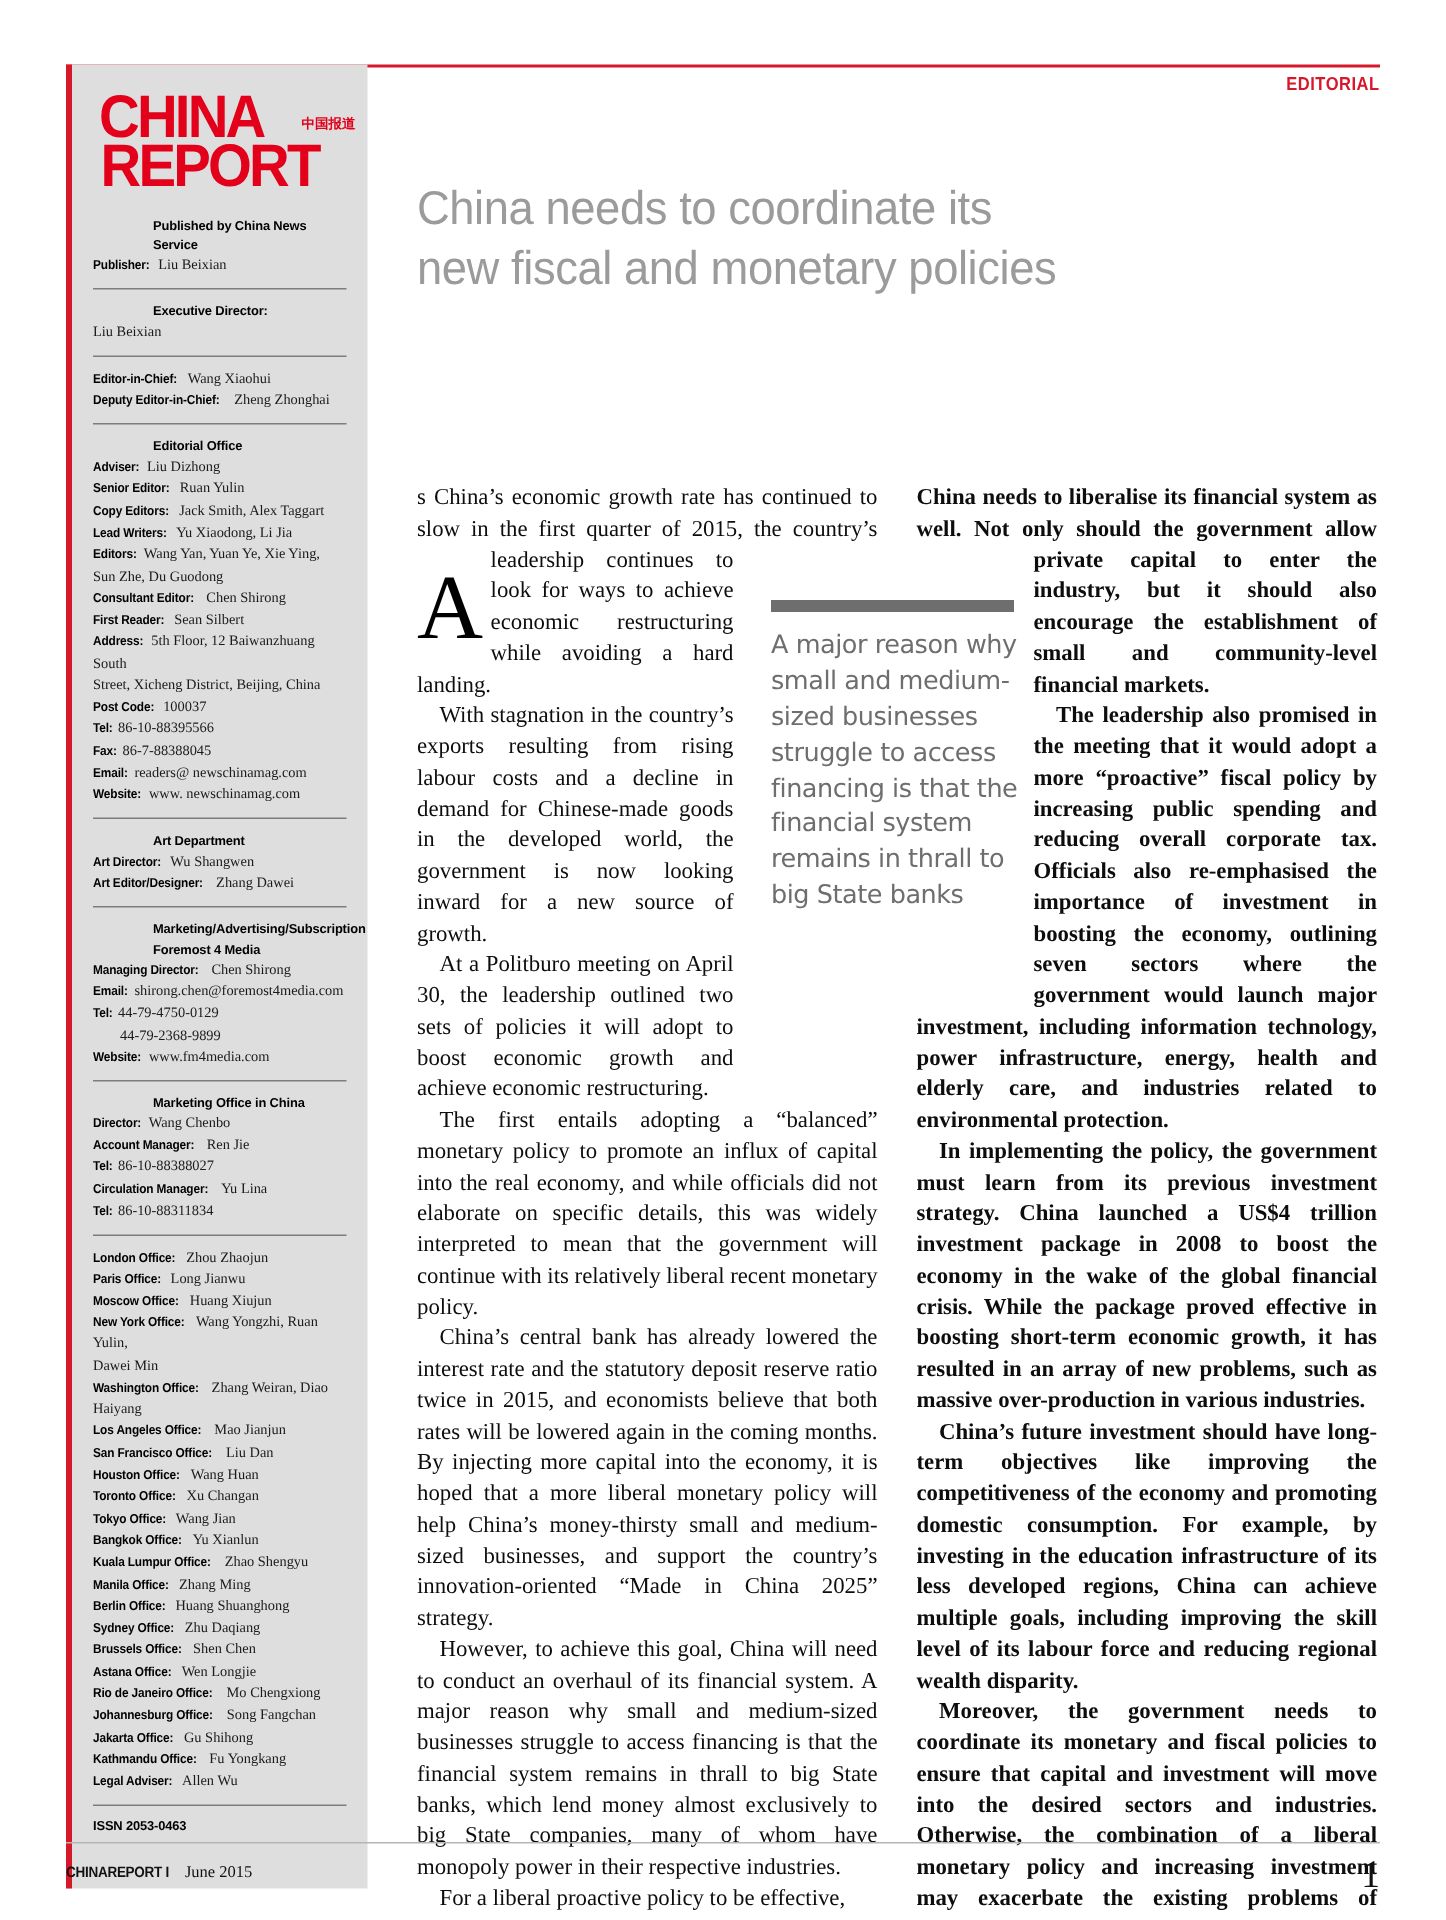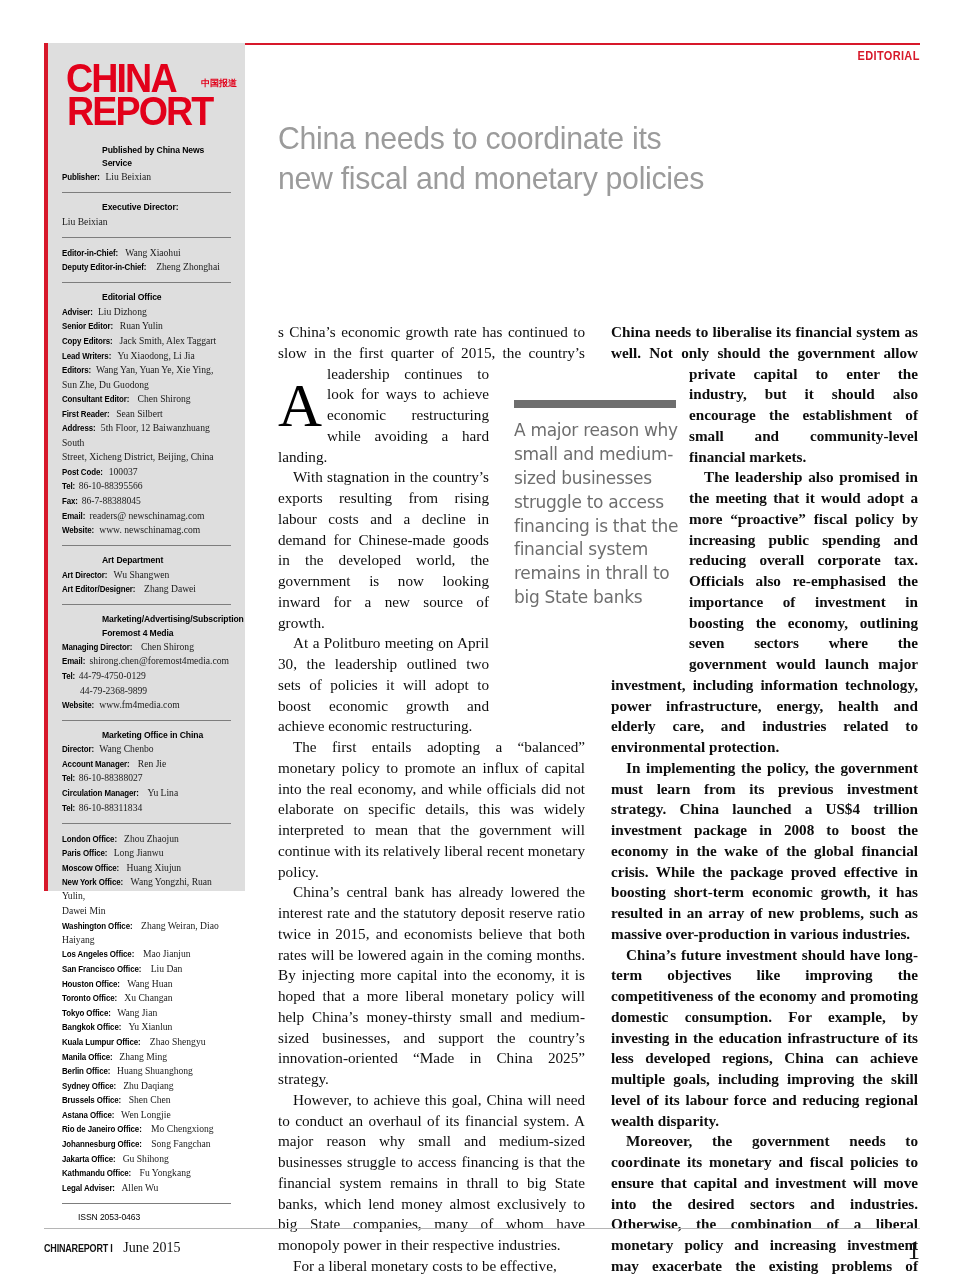--- a/index.html
+++ b/index.html
@@ -31,21 +31,21 @@
     letter-spacing: 0.4px;
     color: #d7182a;
     transform: scaleX(0.88);
     transform-origin: right center;
   }
 
   
   .masthead {
     position: absolute;
     left: 44px; top: 43px;
-    width: 201px; height: 848px;
+    width: 201px; height: 1216px;
     background: #dedede;
     border-left: 4px solid #d7182a;
     padding: 16px 14px 10px 14px;
   }
   .logo-block { margin: 3px 0 16px 4px; }
   .logo-wrap { position: relative; width: 172px; }
   .logo-line {
     font-family: "Liberation Sans", sans-serif;
     font-weight: bold;
     color: #e2001a;
@@ -93,25 +93,24 @@
     padding-left: 40px;
   }
   .mh-cont { font-size: 9.6px; line-height: 1.47; color: #1a1a1a; }
   .mh-indent { padding-left: 18px; }
   .mh-sep {
     border-top: 1px solid #7d7d7d;
     margin: 8px 0 8px 0;
   }
   .mh-issn {
     font-family: "Liberation Sans", sans-serif;
-    font-weight: normal;
+    font-weight: bold;
     font-size: 8.6px;
     letter-spacing: -0.1px;
     color: #000;
-    margin-left: 16px;
   }
 
   
   .headline {
     position: absolute;
     left: 278px; top: 118px;
     width: 640px;
     font-family: "Liberation Sans", sans-serif;
     font-weight: normal;
     font-size: 31.5px;
@@ -211,21 +210,21 @@
     font-family: "Liberation Sans", sans-serif;
     font-weight: bold;
     font-size: 10px;
     letter-spacing: -0.2px;
     transform: scaleX(0.9);
     display: inline-block;
     transform-origin: left center;
   }
   .foot-date {
     font-family: "Liberation Serif", serif;
-    font-size: 14px;
+    font-size: 11px;
     padding-left: 3px;
     text-align: center;
   }
   .page-num {
     position: absolute;
     right: 44px; top: 1238px;
     font-family: "Liberation Serif", serif;
     font-size: 25px;
     color: #111;
     line-height: 1;
@@ -368,21 +367,21 @@
     <div class="shape-left"></div>
     <div class="shape-left2"></div>
     <p class="first">
       <span class="dropcap">A</span><span>s China’s economic growth rate has continued to slow in the first quarter of 2015, the country’s leadership continues to look for ways to achieve economic restructuring while avoiding a hard landing.</span>
     </p>
     <p>With stagnation in the country’s exports resulting from rising labour costs and a decline in demand for Chinese-made goods in the developed world, the government is now looking inward for a new source of growth.</p>
     <p>At a Politburo meeting on April 30, the leadership outlined two sets of policies it will adopt to boost economic growth and achieve economic restructuring.</p>
     <p>The first entails adopting a “balanced” monetary policy to promote an influx of capital into the real economy, and while officials did not elaborate on specific details, this was widely interpreted to mean that the government will continue with its relatively liberal recent monetary policy.</p>
     <p>China’s central bank has already lowered the interest rate and the statutory deposit reserve ratio twice in 2015, and economists believe that both rates will be lowered again in the coming months. By injecting more capital into the economy, it is hoped that a more liberal monetary policy will help China’s money-thirsty small and medium-sized businesses, and support the country’s innovation-oriented “Made in China 2025” strategy.</p>
     <p>However, to achieve this goal, China will need to conduct an overhaul of its financial system. A major reason why small and medium-sized businesses struggle to access financing is that the financial system remains in thrall to big State banks, which lend money almost exclusively to big State companies, many of whom have monopoly power in their respective industries.</p>
-    <p>For a liberal monetary costs to be effective,</p>
+    <p>For a liberal proactive policy to be effective,</p>
   </div>
 
   <div class="col col-right">
     <div class="shape-right"></div>
     <div class="shape-right2"></div>
     <p class="first">China needs to liberalise its financial system as well. Not only should the government allow private capital to enter the industry, but it should also encourage the establishment of small and community-level financial markets.</p>
     <p>The leadership also promised in the meeting that it would adopt a more “proactive” fiscal policy by increasing public spending and reducing overall corporate tax. Officials also re-emphasised the importance of investment in boosting the economy, outlining seven sectors where the government would launch major investment, including information technology, power infrastructure, energy, health and elderly care, and industries related to environmental protection.</p>
     <p>In implementing the policy, the government must learn from its previous investment strategy. China launched a US$4 trillion investment package in 2008 to boost the economy in the wake of the global financial crisis. While the package proved effective in boosting short-term economic growth, it has resulted in an array of new problems, such as massive over-production in various industries.</p>
     <p>China’s future investment should have long-term objectives like improving the competitiveness of the economy and promoting domestic consumption. For example, by investing in the education infrastructure of its less developed regions, China can achieve multiple goals, including improving the skill level of its labour force and reducing regional wealth disparity.</p>
     <p><span>Moreover, the government needs to coordinate its monetary and fiscal policies to ensure that capital and investment will move into the desired sectors and industries. Otherwise, the combination of a liberal monetary policy and increasing investment may exacerbate the existing problems of inefficient use of capital and excessive production capacity.</span><span class="endmark">★</span></p>

